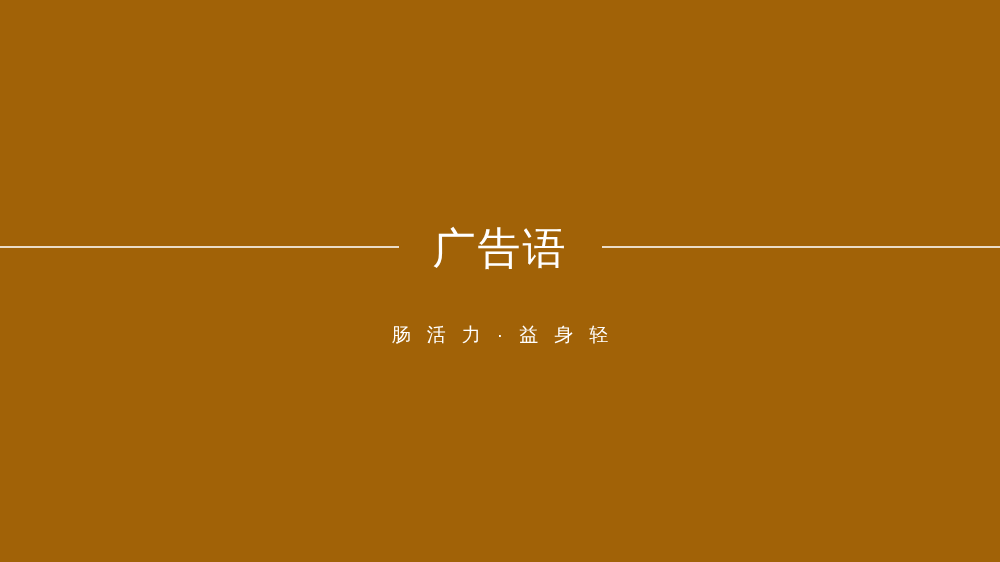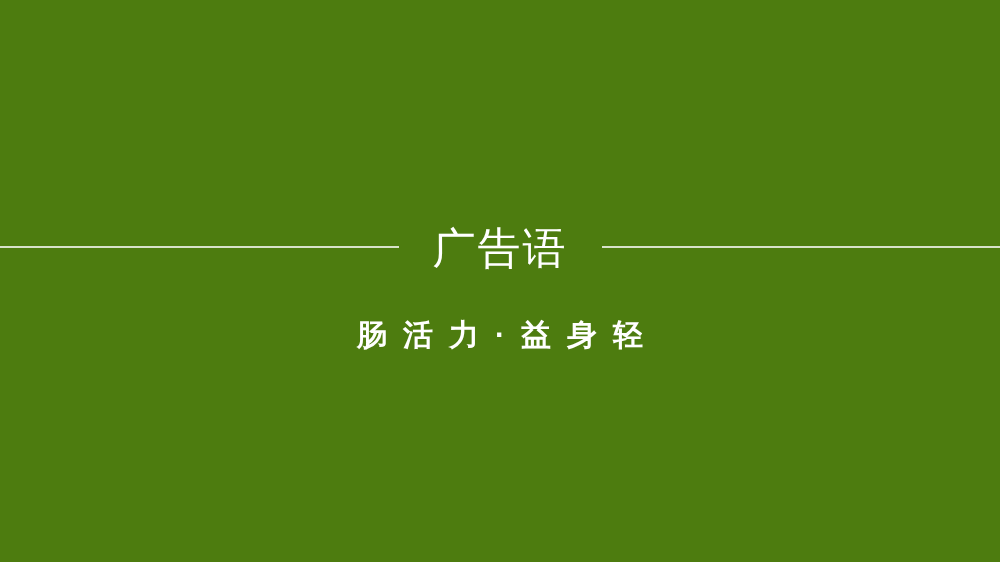--- a/index.html
+++ b/index.html
@@ -10,21 +10,21 @@
 
   body {
     font-family: "Liberation Sans", "DejaVu Sans", sans-serif;
   }
 
   .slide {
     position: relative;
     width: 1000px;
     height: 562px;
     overflow: hidden;
-    background: #4d7c0f;
+    background: #a16207;
   }
 
   
   .divider-row {
     position: absolute;
     left: 0;
     top: 221px;
     width: 1000px;
     height: 52px;
     display: flex;
@@ -58,23 +58,23 @@
   .subtitle-row {
     position: absolute;
     left: 0;
     top: 318px;
     width: 1000px;
     text-align: center;
   }
 
   .subtitle {
     display: inline-block;
-    font-size: 30px;
+    font-size: 19px;
     line-height: 34px;
-    font-weight: 700;
+    font-weight: 400;
     color: #ffffff;
     letter-spacing: 16px;
     text-indent: 16px;
     white-space: nowrap;
   }
 </style>
 </head>
 <body>
 
 <div class="slide">

